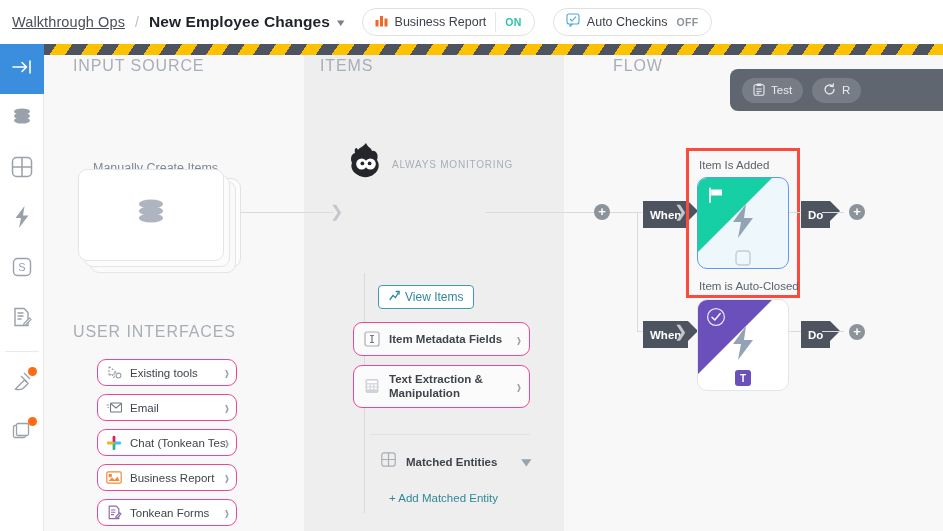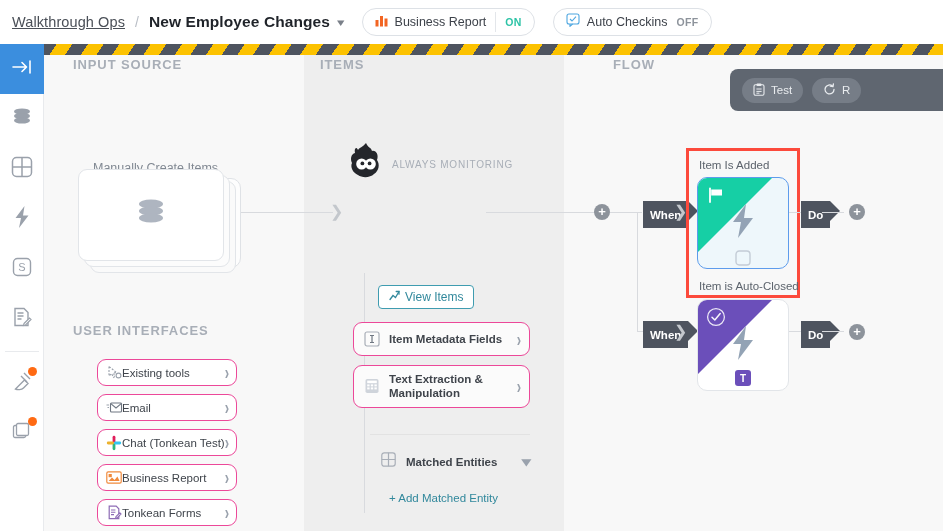--- a/index.html
+++ b/index.html
@@ -73,22 +73,22 @@
   .canvas {
     position: absolute; left: 44px; top: 55px; width: 899px; height: 476px;
   }
   .col {
     position: absolute; top: 0; height: 476px;
   }
   .col-input  { left: 0;   width: 260px; background: #f8f8f8; }
   .col-items  { left: 260px; width: 260px; background: #eeeeee; }
   .col-flow   { left: 520px; width: 379px; background: #f8f8f8; }
   .col-title {
-    position: absolute; top: 57px; font-size: 13px; letter-spacing: .9px;
-    color: #a8aeb7; font-weight: bold;
+    position: absolute; top: 57px; font-size: 16px; letter-spacing: .9px;
+    color: #a8aeb7; font-weight: normal;
   }
 
   
   .wcard {
     background: #fff; border: 1px solid #ec4899; border-radius: 9px;
     display: flex; align-items: center; cursor: pointer;
   }
 
   
   .mc-label {
@@ -107,21 +107,21 @@
 
   
   .ui-title { position: absolute; left: 73px; top: 323px; }
   .ui-list { position: absolute; left: 97px; top: 359px; width: 140px; }
   .ui-row {
     height: 27px; margin-bottom: 8px; padding: 0 7px 0 8px;
     justify-content: flex-start;
   }
   .ui-row .ic { width: 16px; height: 16px; flex: 0 0 16px; display:flex; align-items:center; justify-content:center; }
   .ui-row .tx {
-    font-size: 11.5px; color: #3f444b; flex: 1;
+    margin-left: 8px; font-size: 11.5px; color: #3f444b; flex: 1;
     white-space: nowrap; overflow: hidden;
   }
   .chev { color: #9aa2ad; font-size: 13px; font-weight: bold; transform: scaleY(1.5); }
 
   
   .stack-wrap { position: absolute; left: 78px; top: 169px; width: 158px; height: 104px; }
   .stack-l3 { position:absolute; left:12px; top:12px; width:146px; height:92px; background:#fafafa; border:1px solid #e2e5e9; border-radius:9px; }
   .stack-l2 { position:absolute; left:6px;  top:6px;  width:146px; height:92px; background:#fcfcfc; border:1px solid #e2e5e9; border-radius:9px; }
   .stack-l1 { position:absolute; left:0;    top:0;    width:146px; height:92px; background:#ffffff; border:1px solid #e2e5e9; border-radius:9px; display:flex; align-items:center; justify-content:center; }
   .monitor-label { position: absolute; left: 392px; top: 159px; font-size: 10px; letter-spacing: .8px; color: #a8aeb7; }

